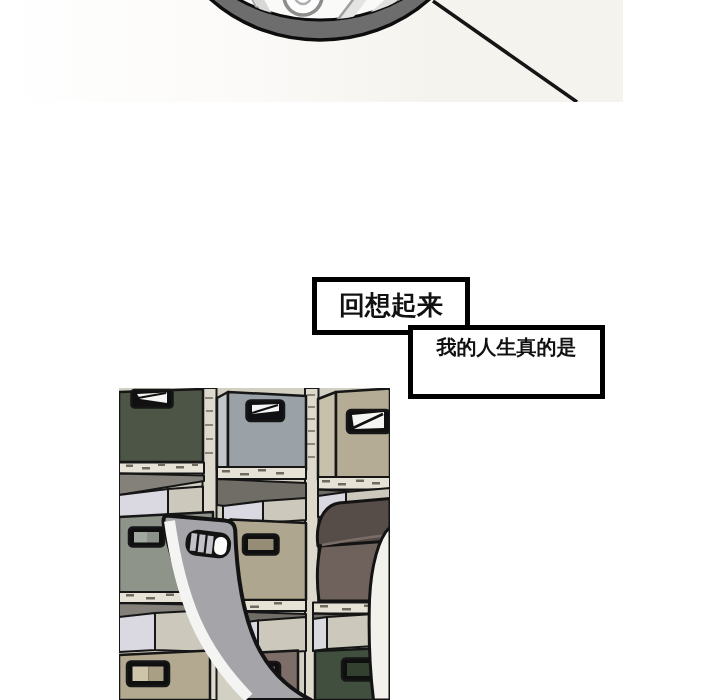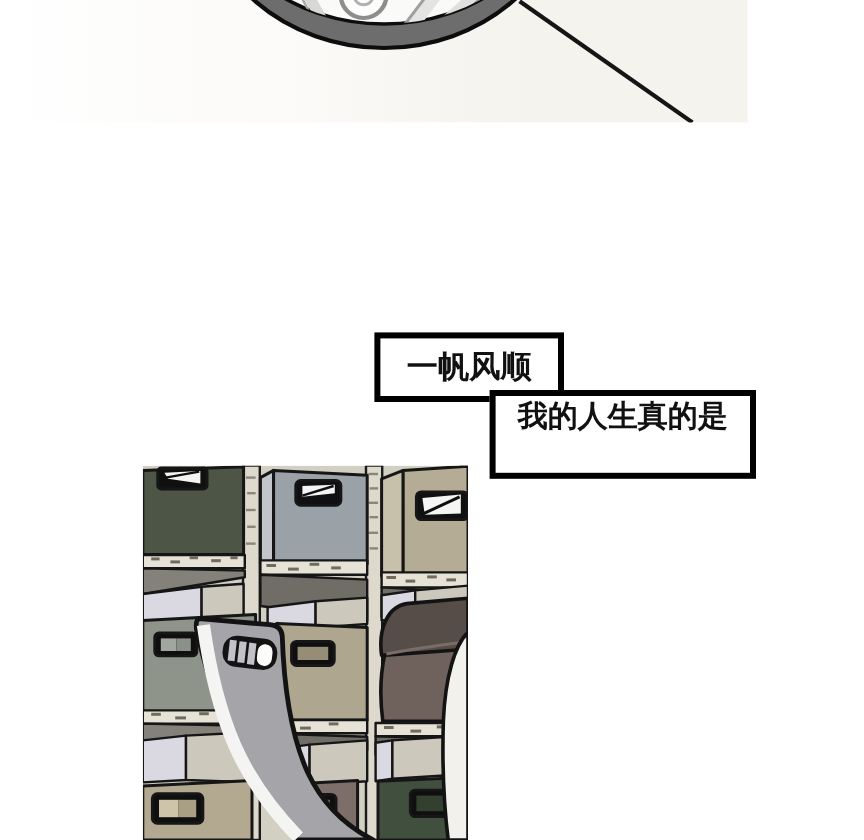--- a/index.html
+++ b/index.html
@@ -5,22 +5,22 @@
   html,body{margin:0;padding:0;background:#ffffff;}
   .canvas{position:relative;width:720px;height:700px;background:#ffffff;overflow:hidden;
           font-family:"Liberation Sans",sans-serif;}
   .top-panel{position:absolute;left:0;top:0;width:623px;height:102px;
              background:linear-gradient(90deg,#ffffff 0%,#fbfaf8 40%,#f4f3ee 70%,#f4f3ee 100%);}
   .top-panel svg{position:absolute;left:0;top:0;}
   .bubble{position:absolute;background:#ffffff;border:5px solid #000;box-sizing:border-box;
           color:#111;text-align:center;font-weight:600;}
   .bubble-1{left:312px;top:277px;width:158px;height:58px;z-index:5;
             font-size:26px;line-height:46px;}
-  .bubble-2{left:408px;top:325px;width:222px;height:74px;z-index:6;
-            font-size:25px;line-height:31px;padding-top:2px;}
+  .bubble-2{left:408px;top:325px;width:197px;height:74px;z-index:6;
+            font-size:20px;line-height:31px;padding-top:2px;}
   .shelf-panel{position:absolute;left:119px;top:388px;width:271px;height:312px;}
 </style>
 </head>
 <body>
 
 <div class="canvas">
 
   <div class="top-panel">
     <svg width="623" height="102" viewBox="0 0 623 102">
       <defs>
@@ -46,21 +46,21 @@
           <circle cx="303" cy="-4" r="19" fill="#fdfdfd" stroke="#8d8d8b" stroke-width="3.5"></circle>
           <circle cx="303" cy="-4" r="8" fill="none" stroke="#b0b0ae" stroke-width="2.5"></circle>
         </g>
 
         <path d="M433,1 L577,102" fill="none" stroke-width="3.5" stroke="#151515"></path>
       </g>
     </svg>
   </div>
 
   <div class="bubble bubble-1">
-    <span>一帆风顺</span>
+    <span>回想起来</span>
   </div>
   <div class="bubble bubble-2">
     <div>我的人生真的是</div>
   </div>
 
   <div class="shelf-panel">
     <svg width="271" height="312" viewBox="119 388 271 312">
       <defs>
           <clipPath id="shelfClip">
             <rect x="119" y="388" width="271" height="312"></rect>

